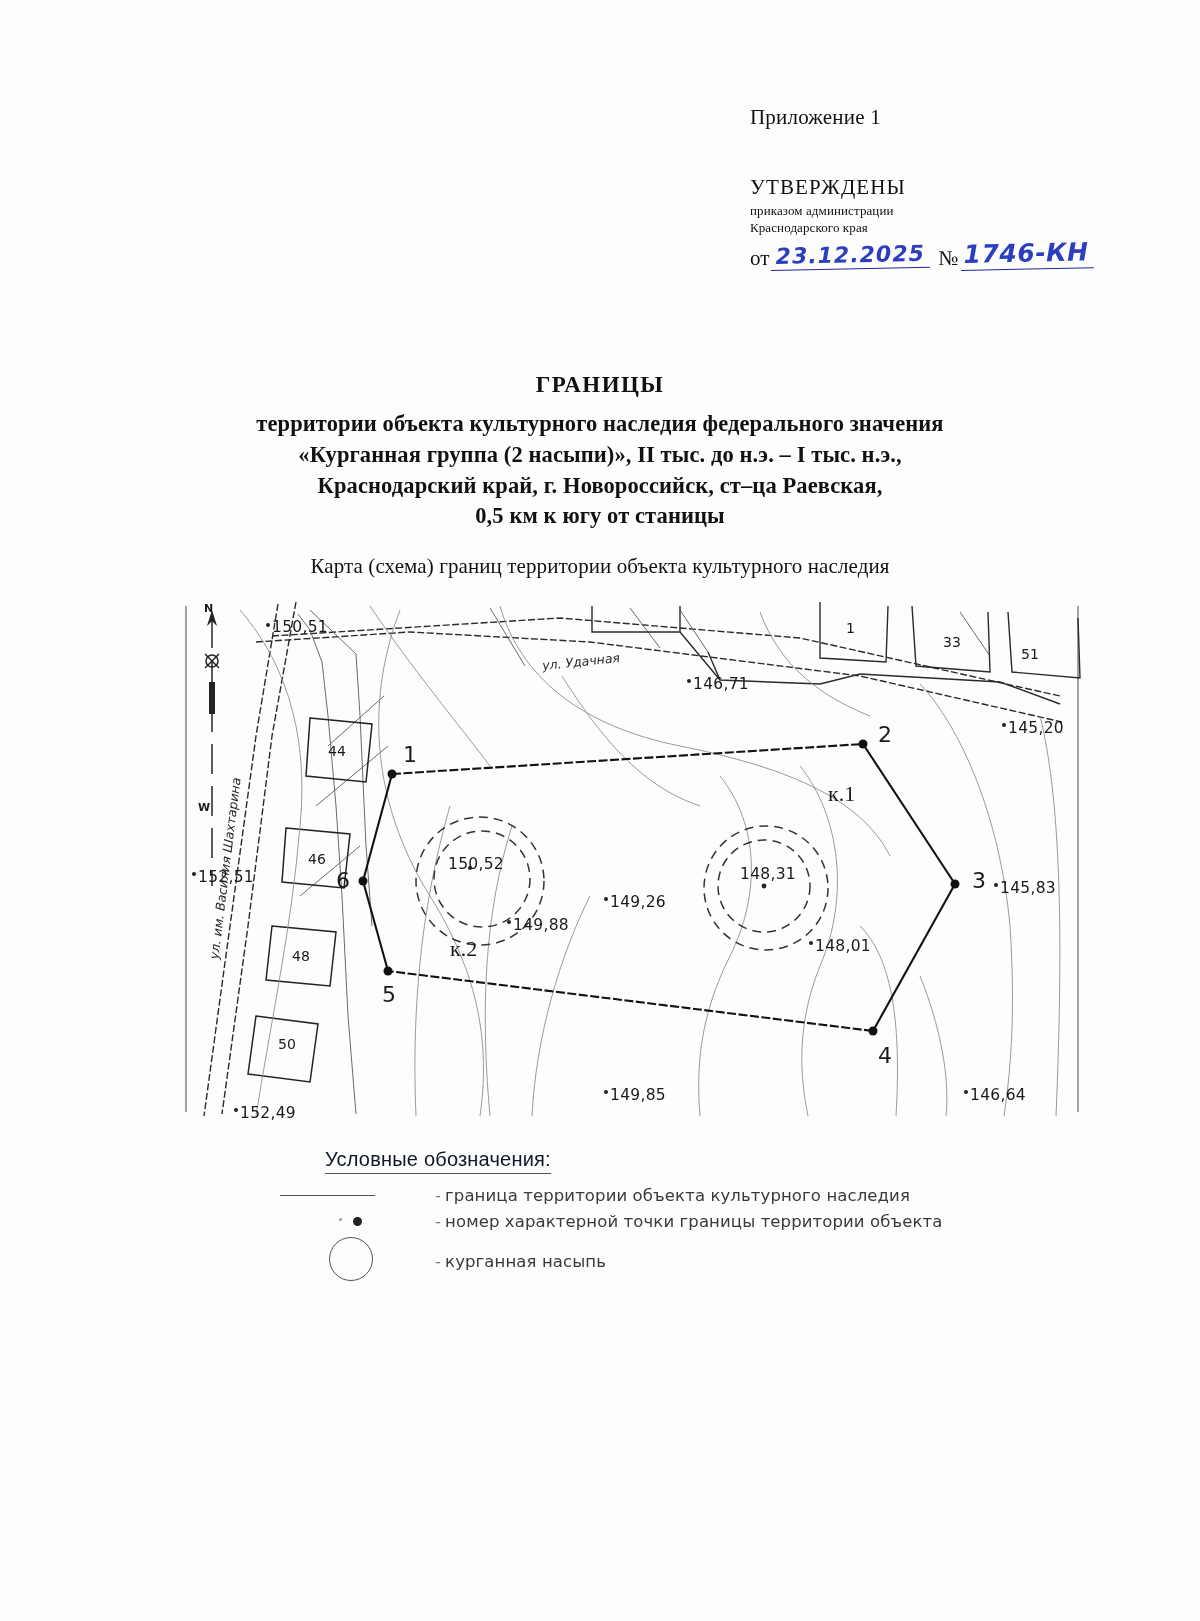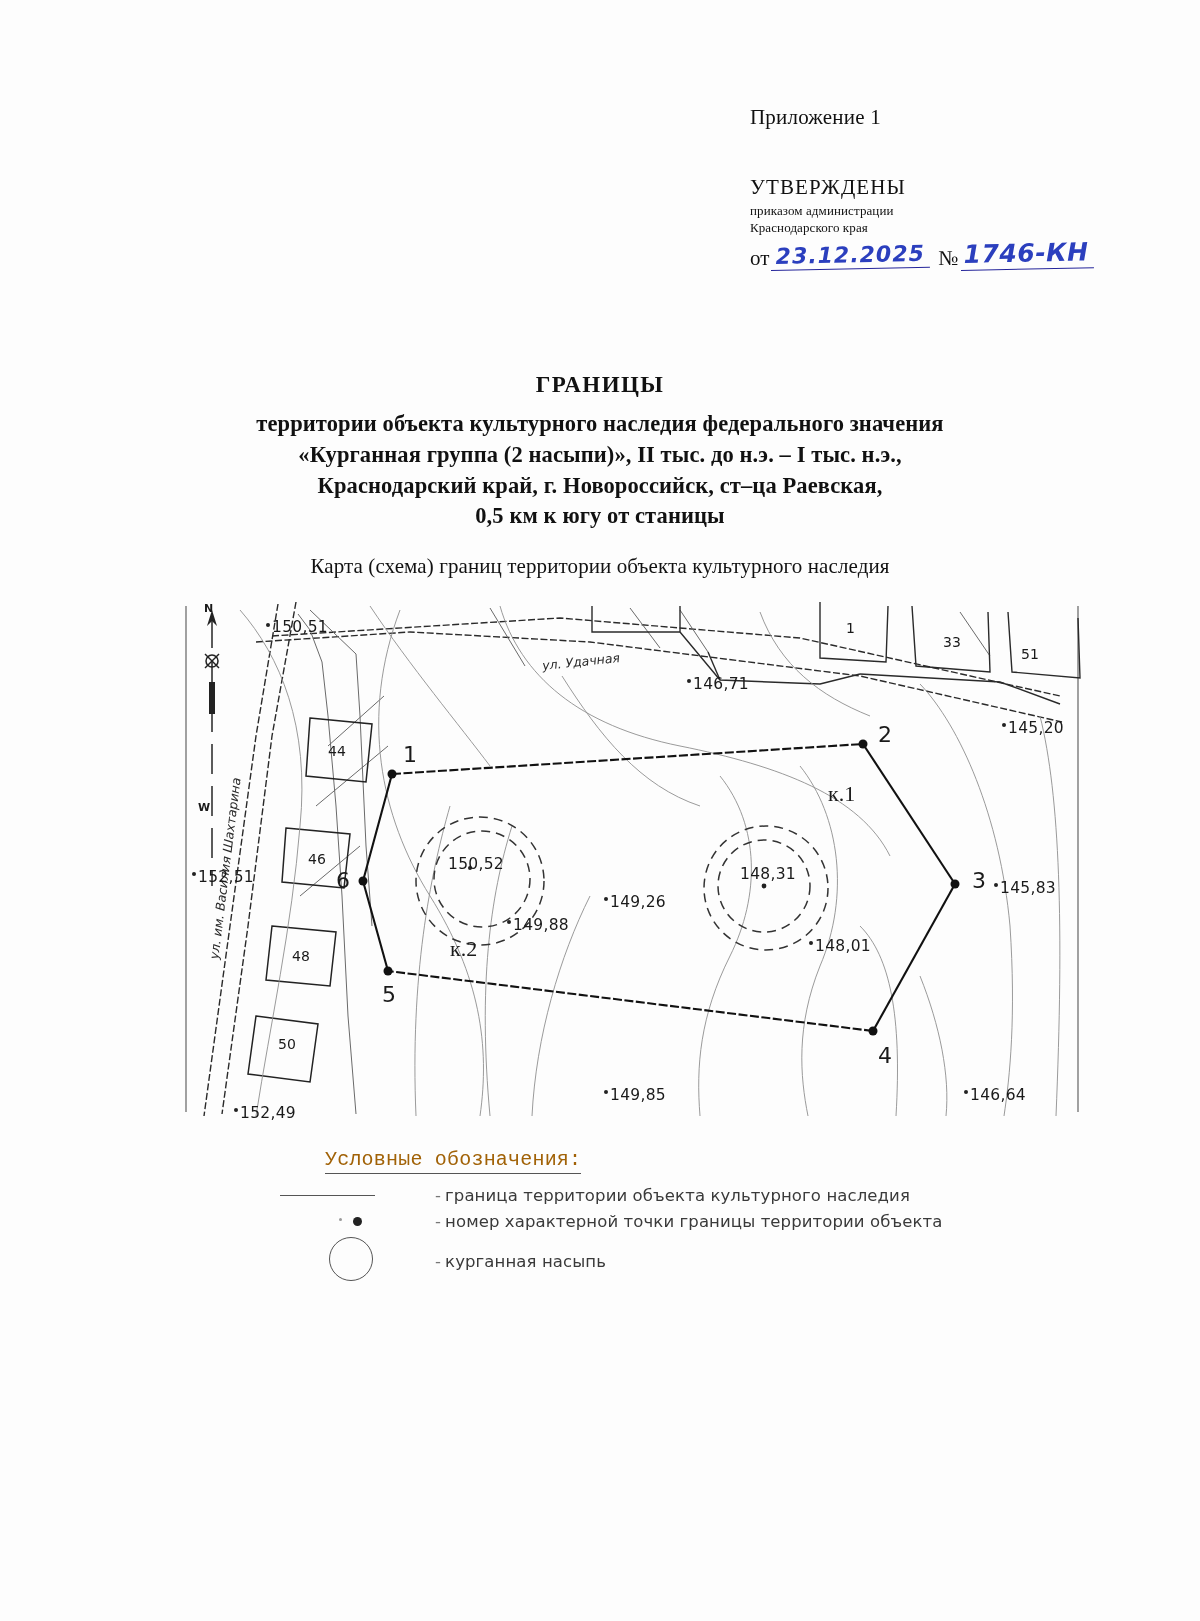--- a/index.html
+++ b/index.html
@@ -140,23 +140,23 @@
   }
 
   
   .legend {
     position: absolute;
     left: 325px;
     top: 1148px;
     width: 700px;
   }
   .legend-title {
-    font-family: Liberation Mono, monospace;
+    font-family: Liberation Sans, sans-serif;
     font-size: 20px;
-    color: #a16207;
+    color: #0f172a;
     border-bottom: 1.5px solid #555;
     display: inline-block;
     padding-bottom: 2px;
     margin-bottom: 10px;
     letter-spacing: .2px;
   }
   .legend-row {
     display: flex;
     align-items: flex-start;
     margin-bottom: 2px;

